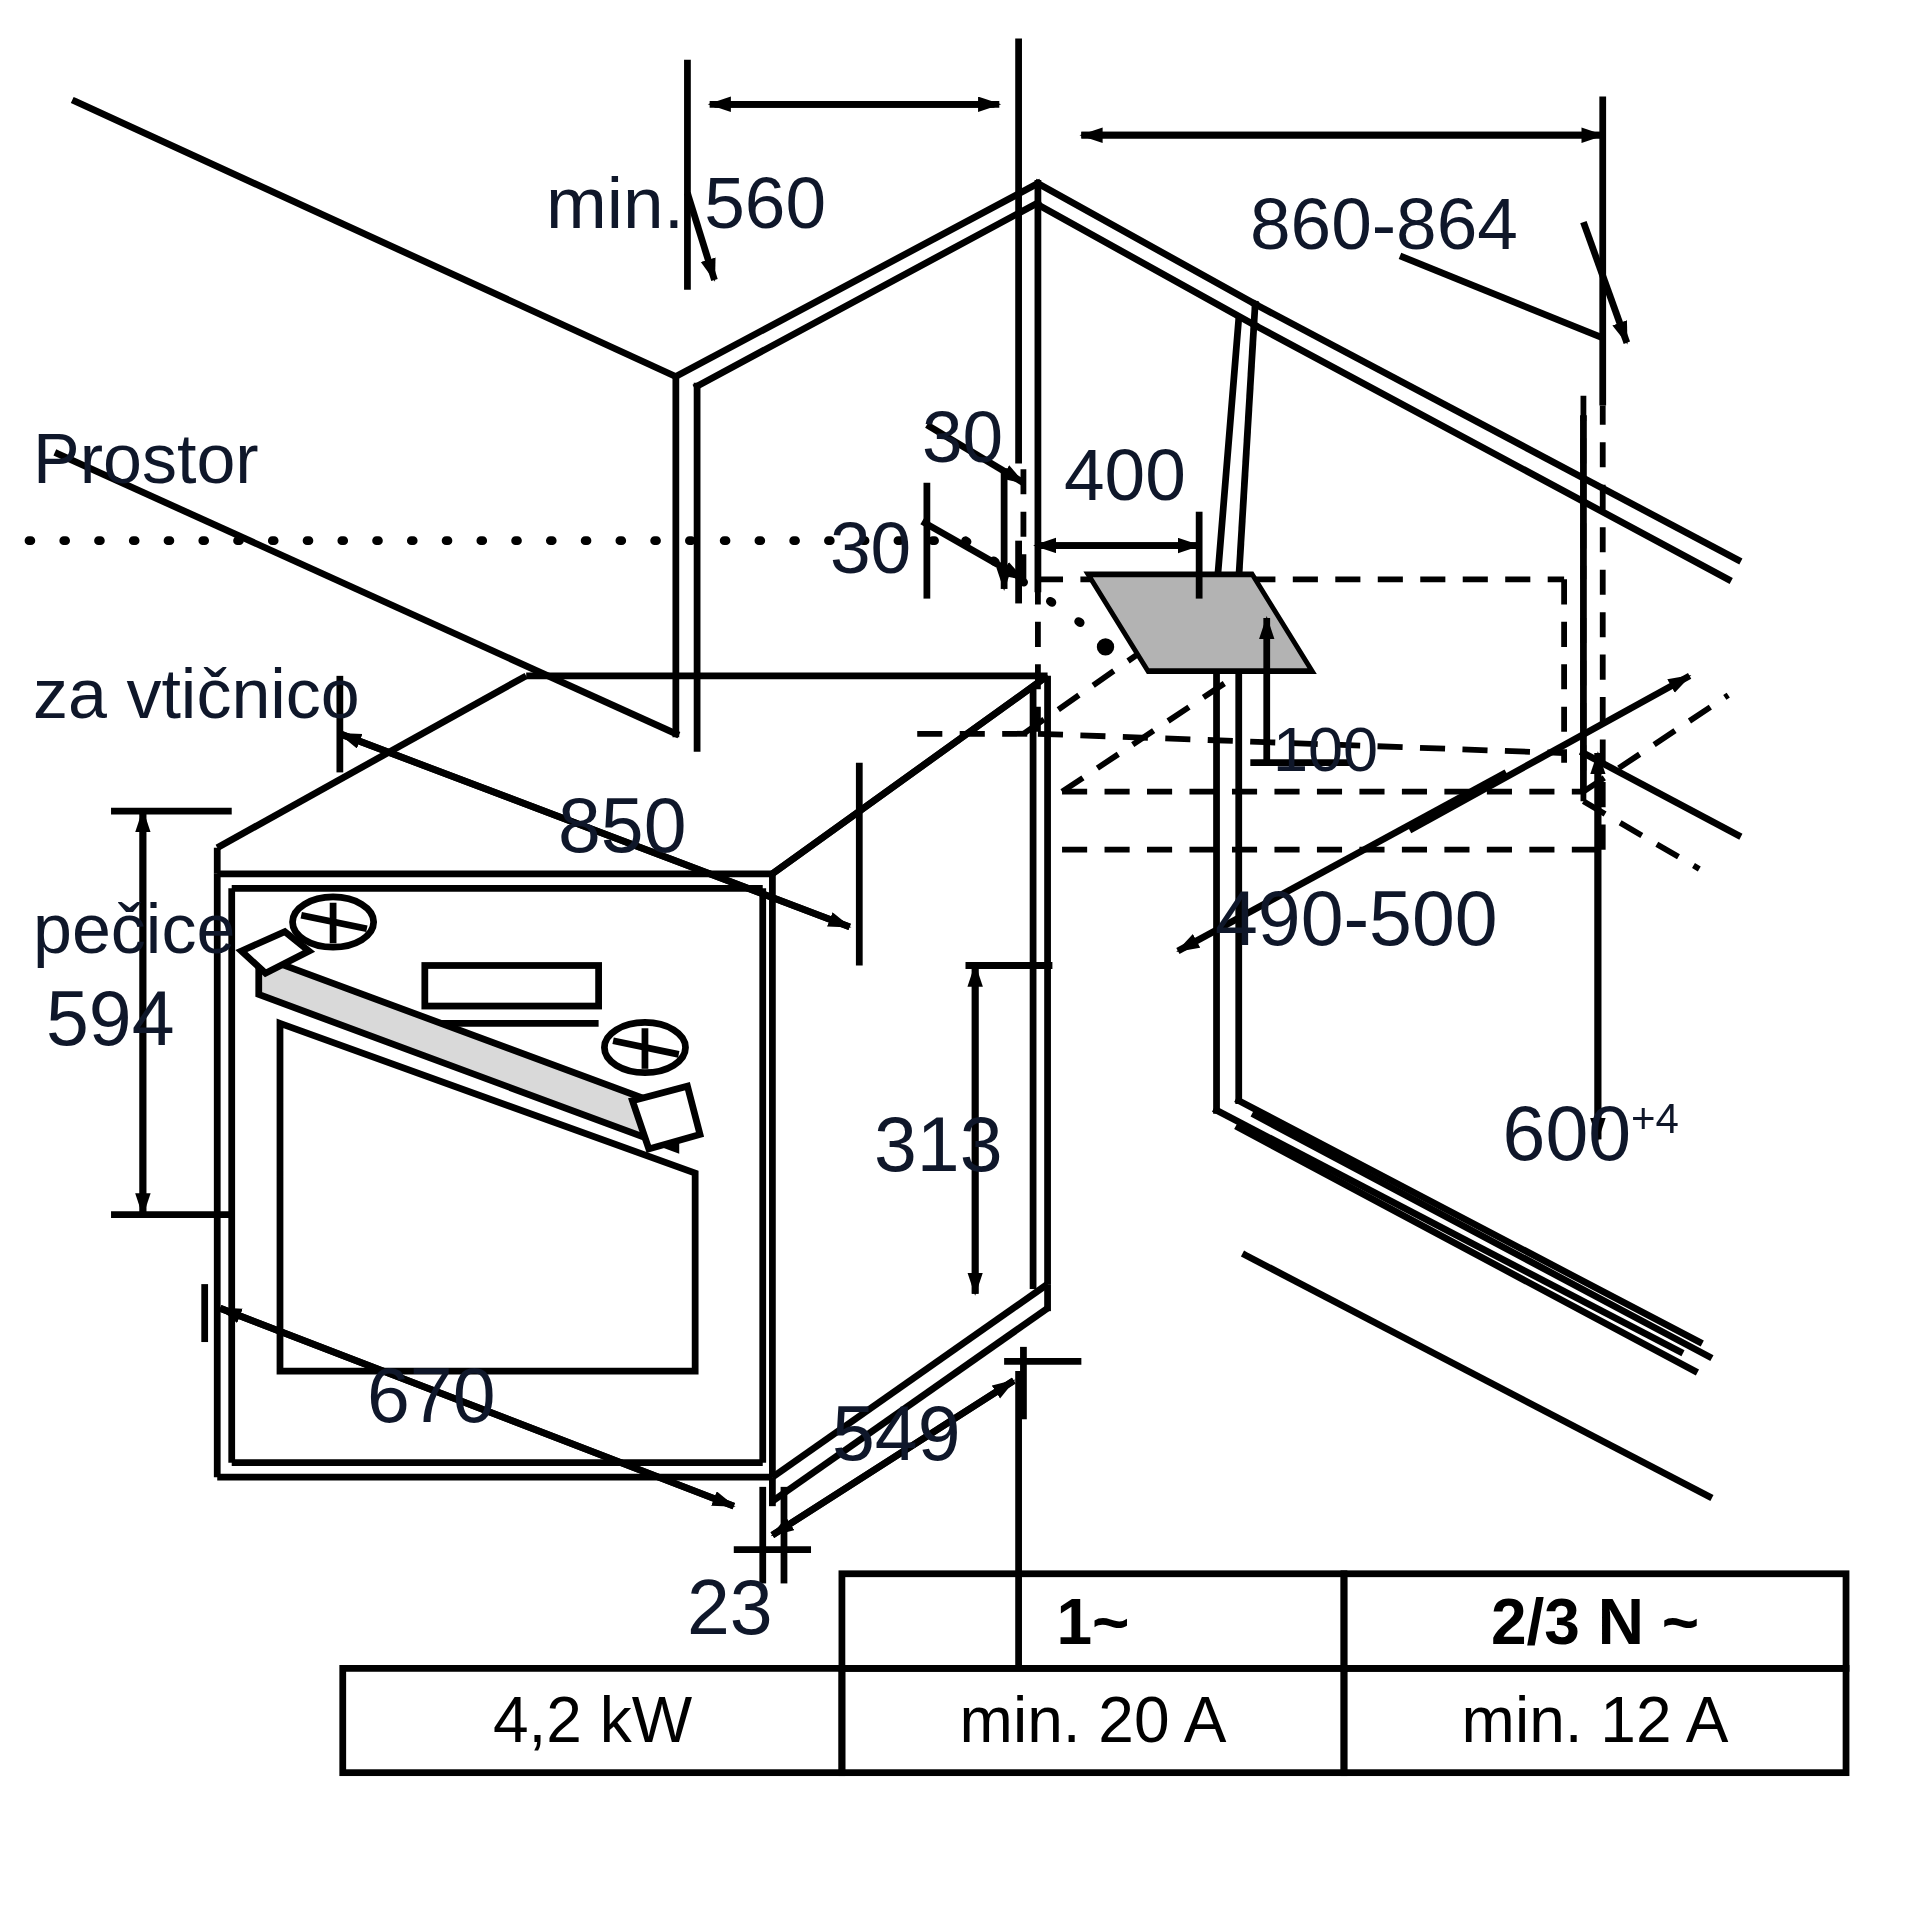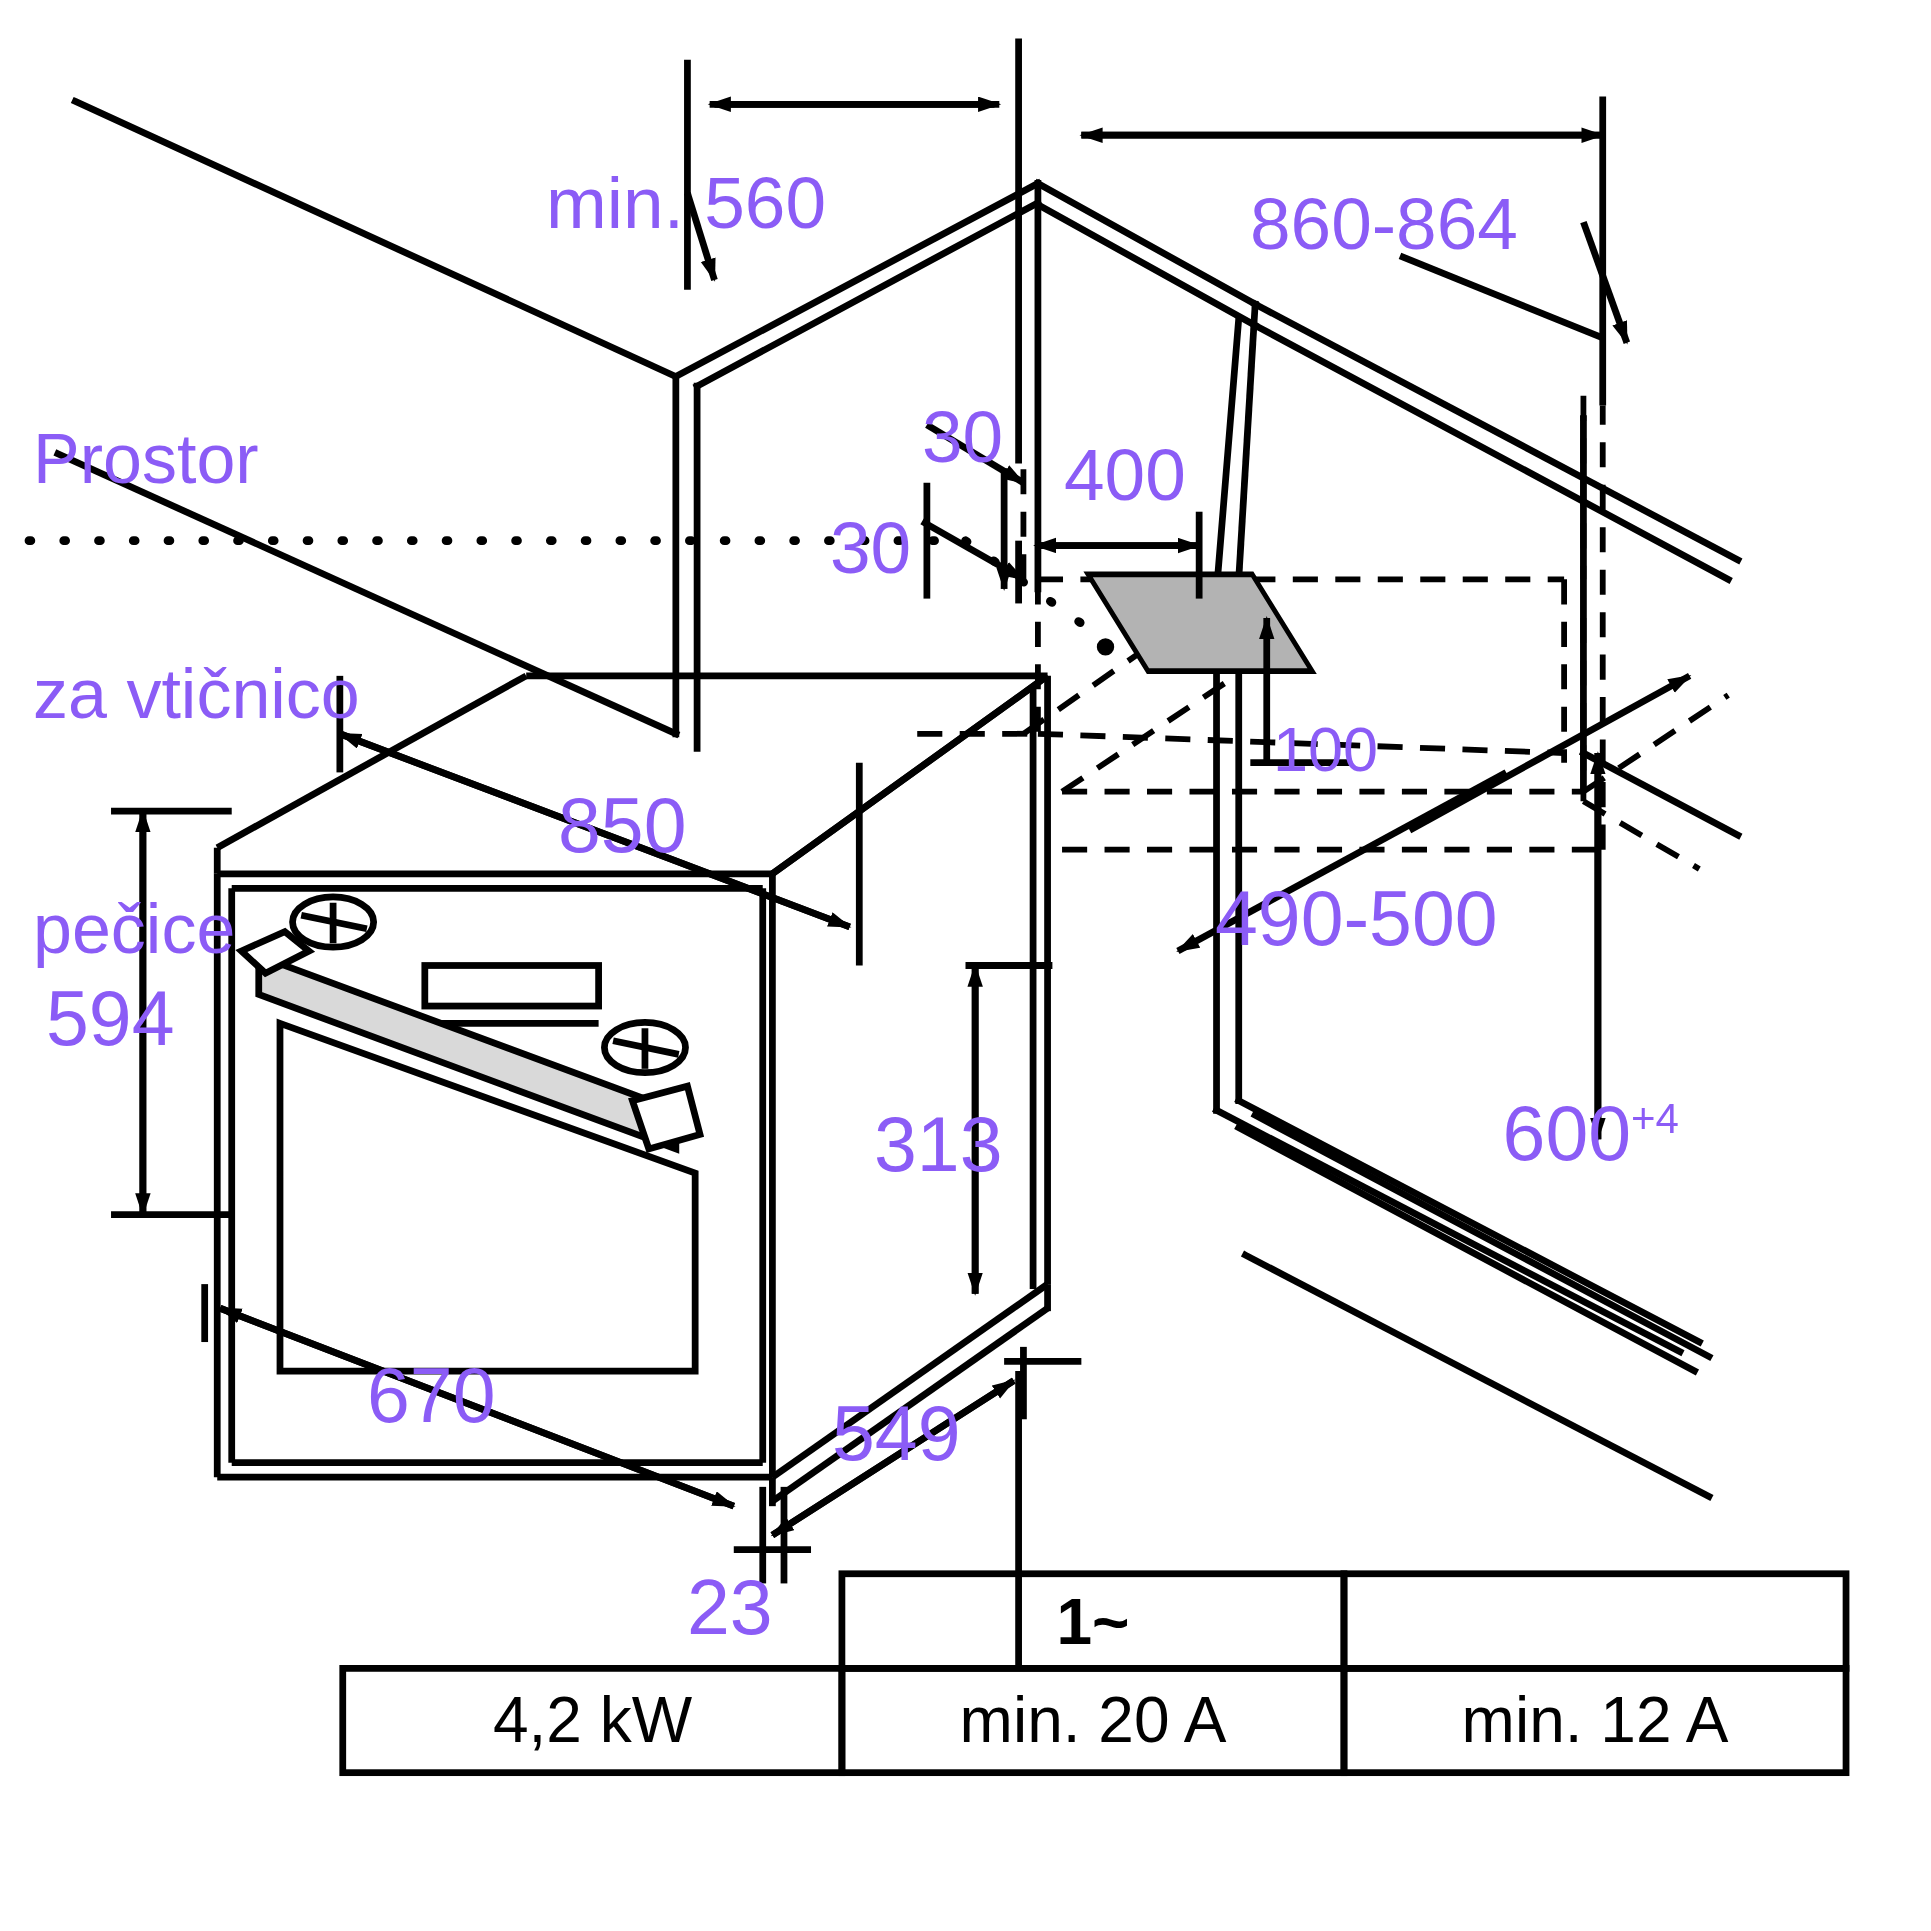--- a/index.html
+++ b/index.html
@@ -18,21 +18,21 @@
   svg#drawing {
     position: absolute;
     left: 0;
     top: 0;
     width: 1931px;
     height: 1931px;
   }
   .lbl {
     position: absolute;
     font-family: "Liberation Sans", sans-serif;
-    color: #8b5cf6;
+    color: #0f172a;
     white-space: pre;
     line-height: 1.12;
   }
   .dim {
     font-size: 66px;
   }
   .dim-sup {
     font-size: 42px;
     vertical-align: super;
   }
@@ -282,19 +282,20 @@
 
   <div class="lbl dim" style="left:1273px; top:698px; font-size:63px;margin-top:16px;">100</div>
 
   <div class="lbl dim" style="left:1215px; top:875px; font-size:77px;">490-500</div>
 
   <div class="lbl dim" style="left:1417px; top:1004px; font-size:77px;">
     <span>600</span><span class="dim-sup">+4</span>
   </div>
 
   <div class="tbl-cell bold" style="left:842px; top:1574px; width:502px; height:95px;">1~</div>
+  <div class="tbl-cell bold" style="left:1344px; top:1574px; width:502px; height:95px;">2/3 N ~</div>
   <div class="tbl-cell" style="left:343px; top:1668px; width:499px; height:104px;">4,2 kW</div>
   <div class="tbl-cell" style="left:842px; top:1668px; width:502px; height:104px;">min. 20 A</div>
   <div class="tbl-cell" style="left:1344px; top:1668px; width:502px; height:104px;">min. 12 A</div>
 
 
 </div>
 
 
 </body></html>

